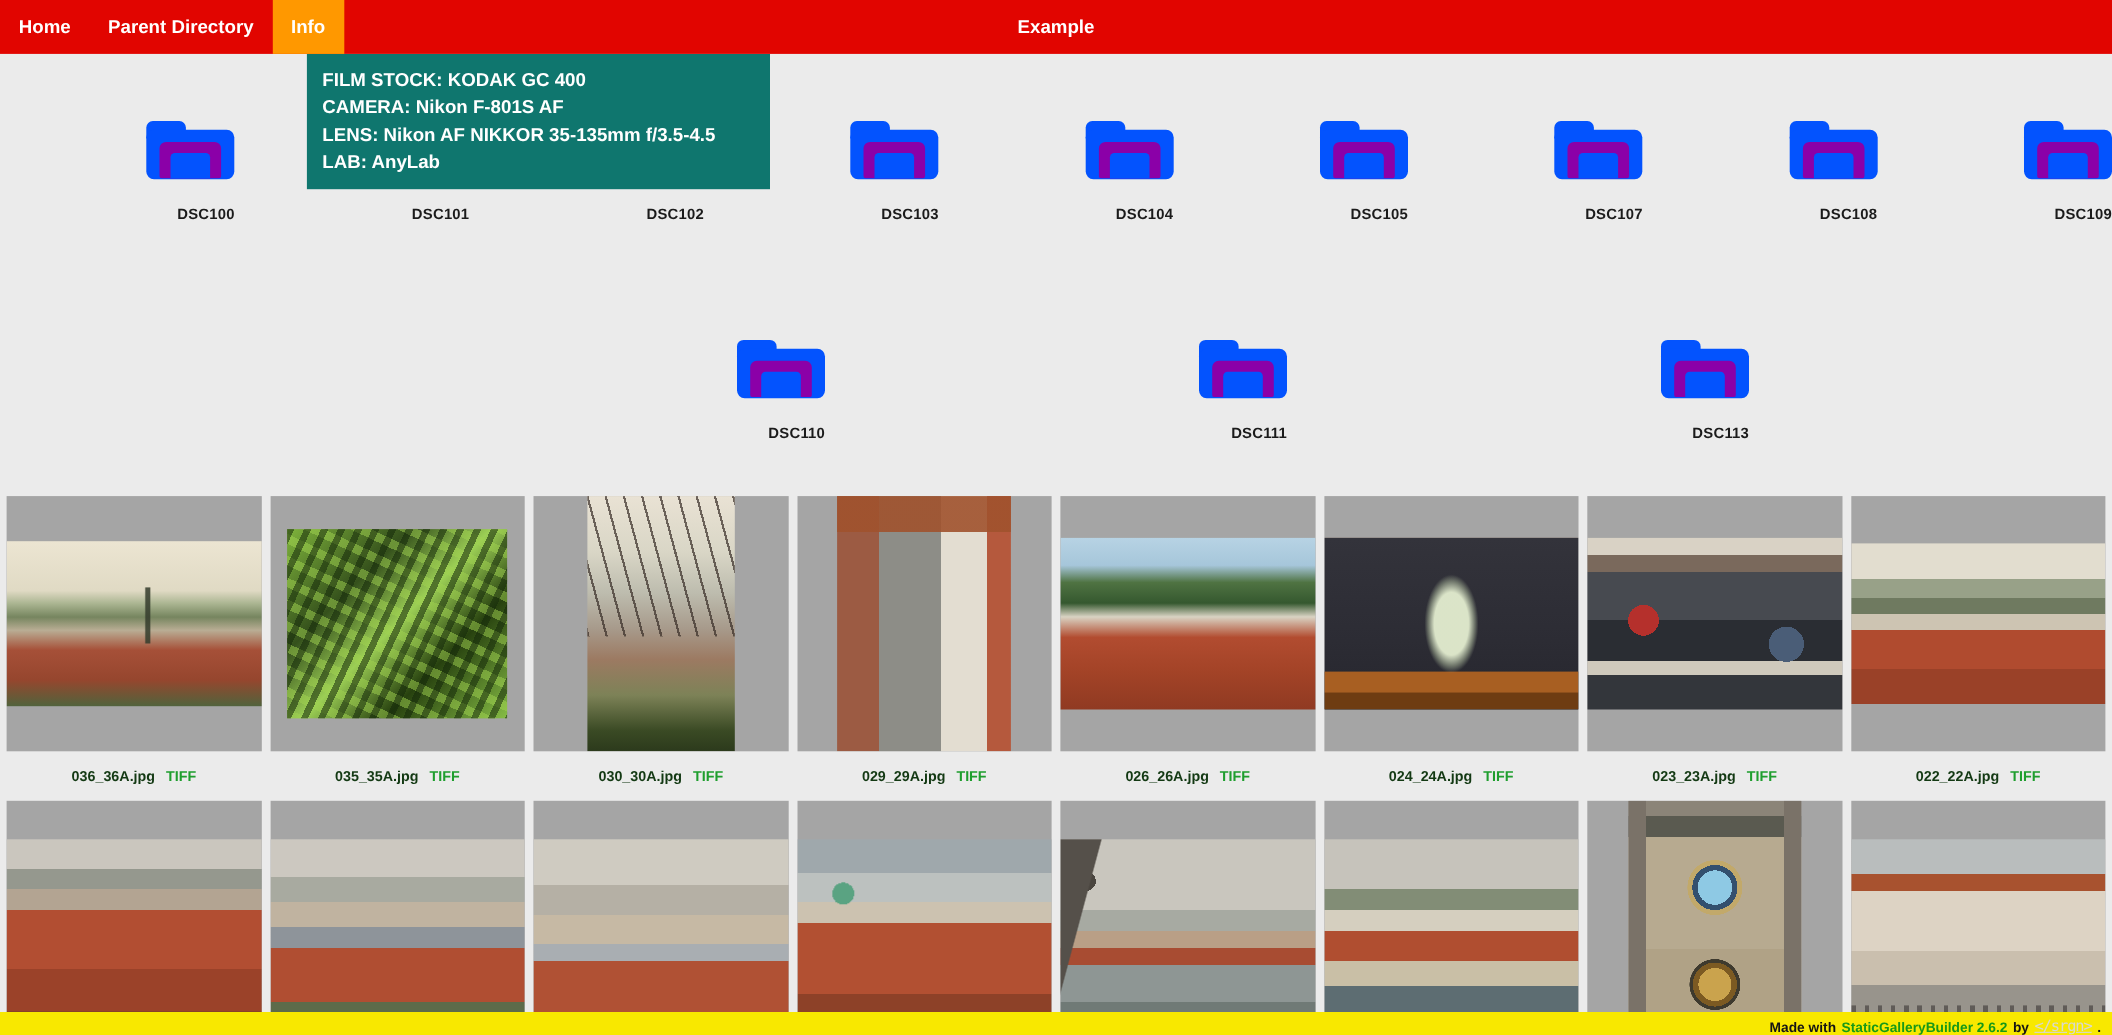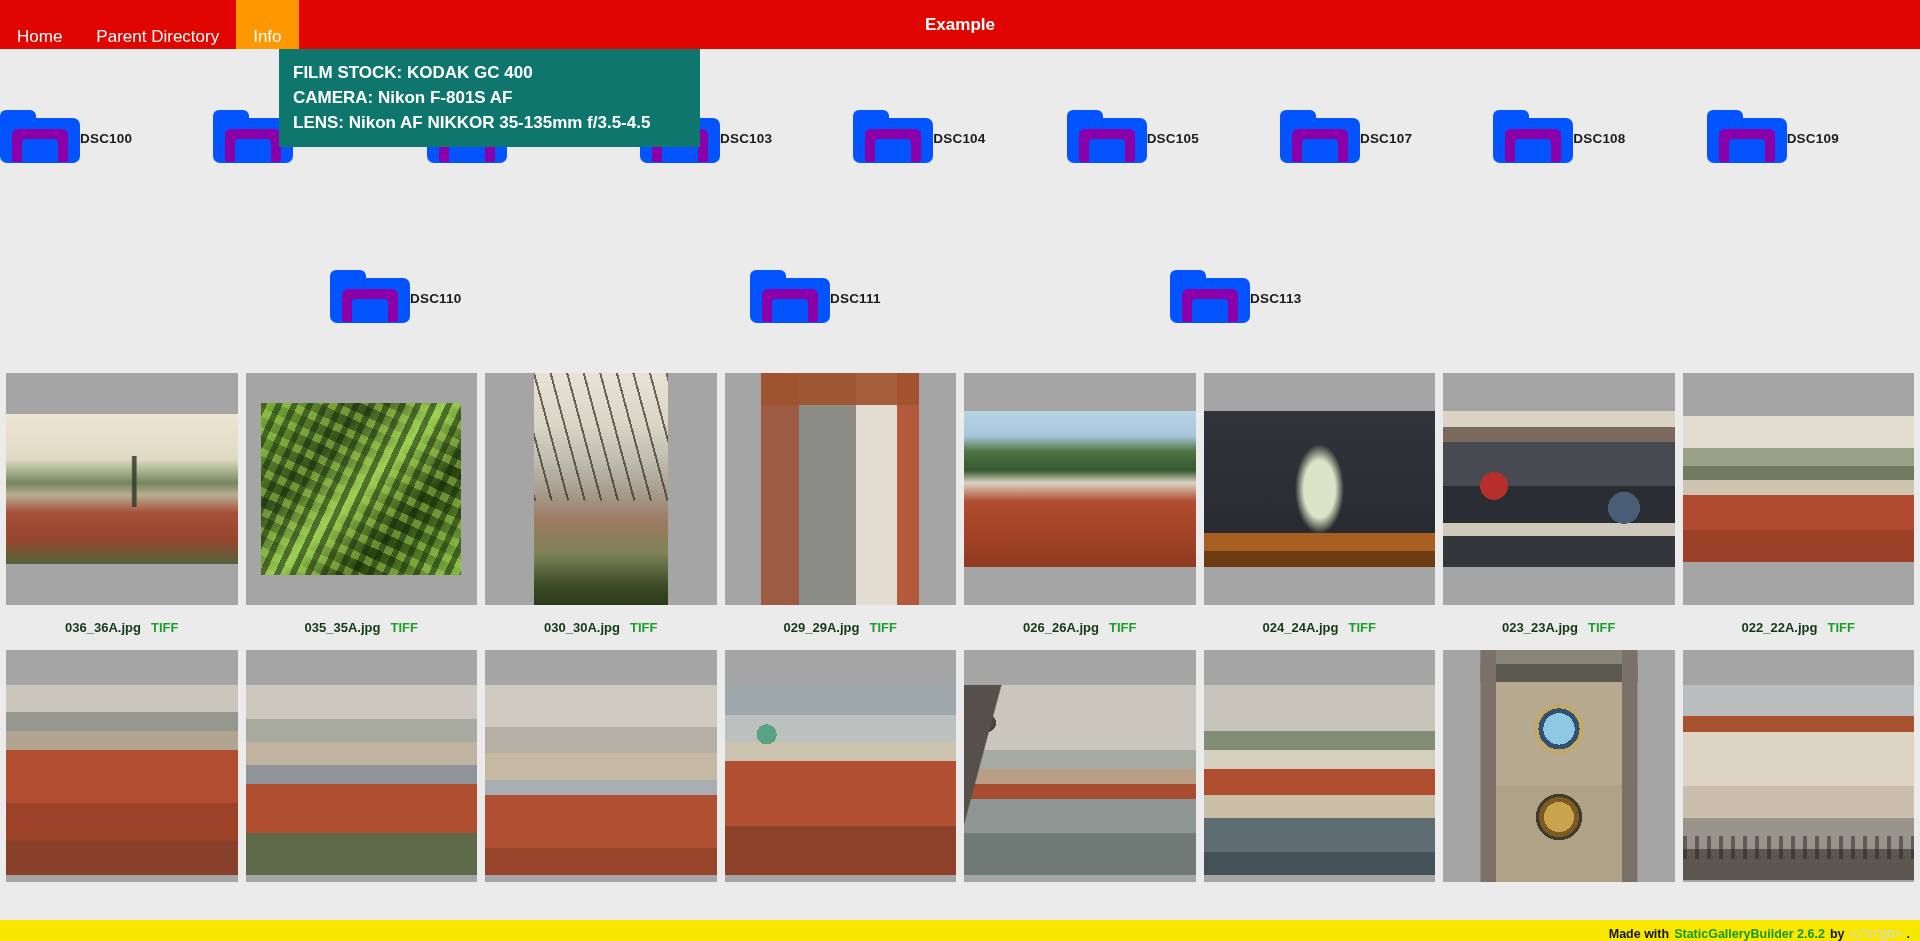--- a/index.html
+++ b/index.html
@@ -9,43 +9,43 @@
     background:#ebebeb;
     font-family:"Liberation Sans", sans-serif;
   }
 
   
   .nav {
     position:relative; height:49px; background:#e10500;
     display:flex; align-items:stretch; z-index:30;
   }
   .nav-item {
-    color:#fff; font-weight:400; font-size:17px;
-    line-height:49px; padding:12px 17px; cursor:pointer; white-space:nowrap;
+    color:#fff; font-weight:700; font-size:17px;
+    line-height:49px; padding:0 17px; cursor:pointer; white-space:nowrap;
   }
   .nav-item.active { background:#ff9800; }
   .nav-title {
     position:absolute; left:50%; top:0; transform:translateX(-50%);
     color:#fff; font-weight:700; font-size:17px; line-height:49px;
   }
 
   
   .tooltip {
     position:absolute; left:279px; top:49px; width:421px;
     background:#0f766e; color:#fff; z-index:25;
     padding:11px 14px 12px 14px;
   }
   .tooltip-line { font-size:17px; font-weight:600; line-height:25px; white-space:nowrap; }
 
   
   .folders-row1 { display:flex; padding-top:58px; }
   .folders-row1 .folder { flex:1 1 0; }
   .folders-row2 { display:flex; justify-content:center; margin-top:104px; }
   .folders-row2 .folder { width:420px; }
-  .folder { display:flex; flex-direction:row; align-items:flex-start; cursor:pointer; }
+  .folder { display:flex; flex-direction:column; align-items:flex-end; cursor:pointer; }
   .folder-label {
     margin-top:24px; font-size:13.5px; font-weight:700; color:#1b1b1b;
     letter-spacing:.2px;
   }
   
   .folder-icon { position:relative; width:80px; height:56px; }
   .fi-tab  { position:absolute; left:0; top:3px; width:36px; height:16px; background:#0353fe; border-radius:6px 6px 0 0; }
   .fi-body { position:absolute; left:0; top:11px; width:80px; height:45px; background:#0353fe; border-radius:7px; }
   .fi-front{ position:absolute; left:12px; top:22px; width:56px; height:33px; background:#8b00a8; border-radius:6px 6px 2px 2px; }
   .fi-inner{ position:absolute; left:22px; top:32px; width:36px; height:23px; background:#0353fe; border-radius:4px 4px 0 0; }
@@ -133,37 +133,38 @@
   .footer {
     position:absolute; left:0; bottom:0; width:100%; height:21px;
     background:#f8e800; z-index:40;
     display:flex; align-items:flex-end; justify-content:flex-end;
     padding-right:10px; gap:5px;
     font-size:12.5px; font-weight:700; color:#141414;
   }
   .footer .builder { color:#179917; cursor:pointer; }
   .footer .logo {
     font-family:"DejaVu Sans Mono", monospace; font-weight:400;
-    color:#d8d8d0; font-size:14px; cursor:pointer; letter-spacing:-1px;
+    color:#d8d8d0; font-size:14px; cursor:pointer; letter-spacing:-1px;text-decoration:underline;
   }
 </style>
 </head>
 <body>
 
 <div class="nav">
   <div class="nav-item">Home</div>
   <div class="nav-item">Parent Directory</div>
   <div class="nav-item active">Info</div>
   <div class="nav-title">Example</div>
 </div>
 
 <div class="tooltip">
   <div class="tooltip-line">FILM STOCK: KODAK GC 400</div>
   <div class="tooltip-line">CAMERA: Nikon F-801S AF</div>
   <div class="tooltip-line">LENS: Nikon AF NIKKOR 35-135mm f/3.5-4.5</div>
+  <div class="tooltip-line">LAB: AnyLab</div>
 </div>
 
 <div class="folders-row1">
   <div class="folder">
     <div class="folder-icon">
         <div class="fi-tab"></div>
         <div class="fi-body"></div>
         <div class="fi-front"></div>
         <div class="fi-inner"></div>
       </div>

